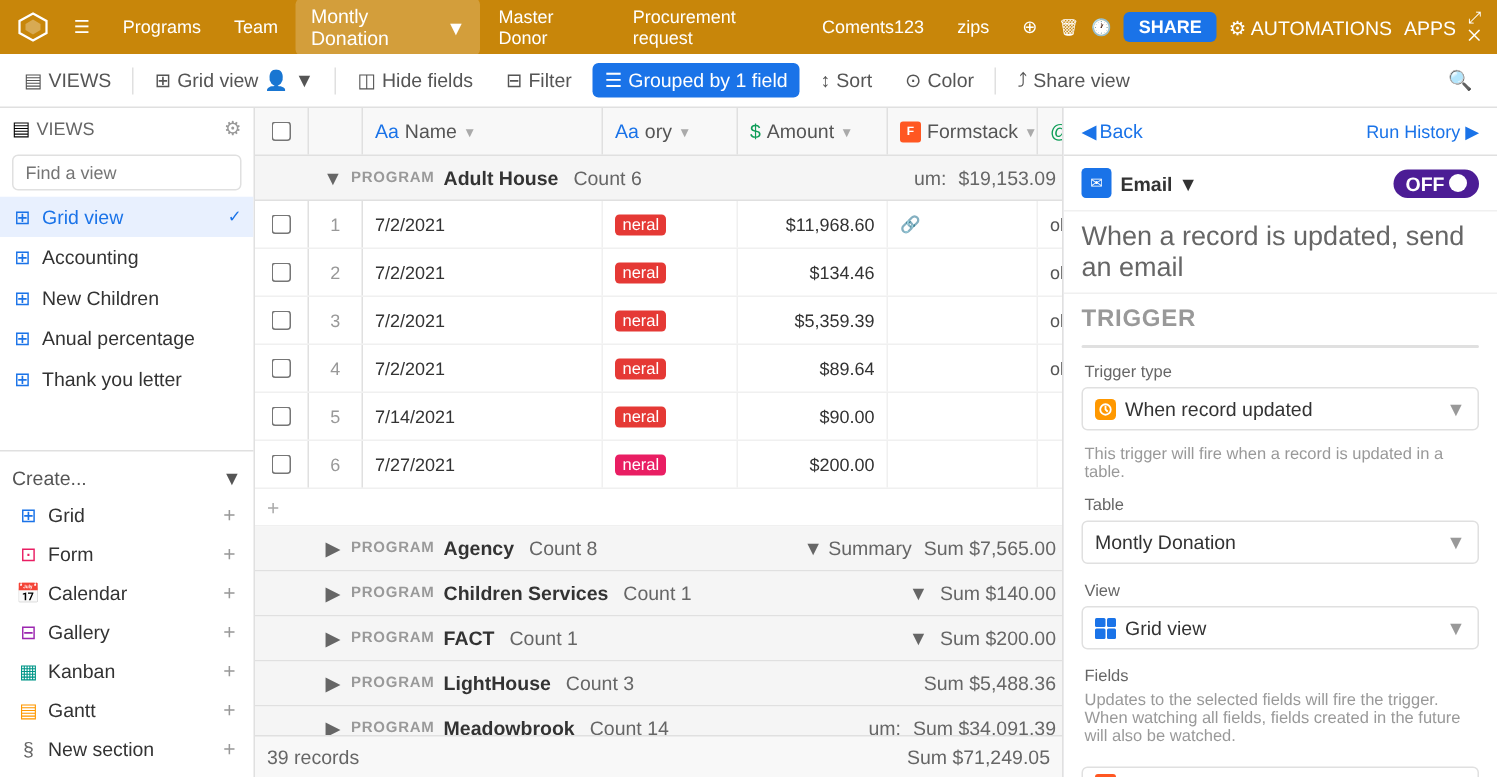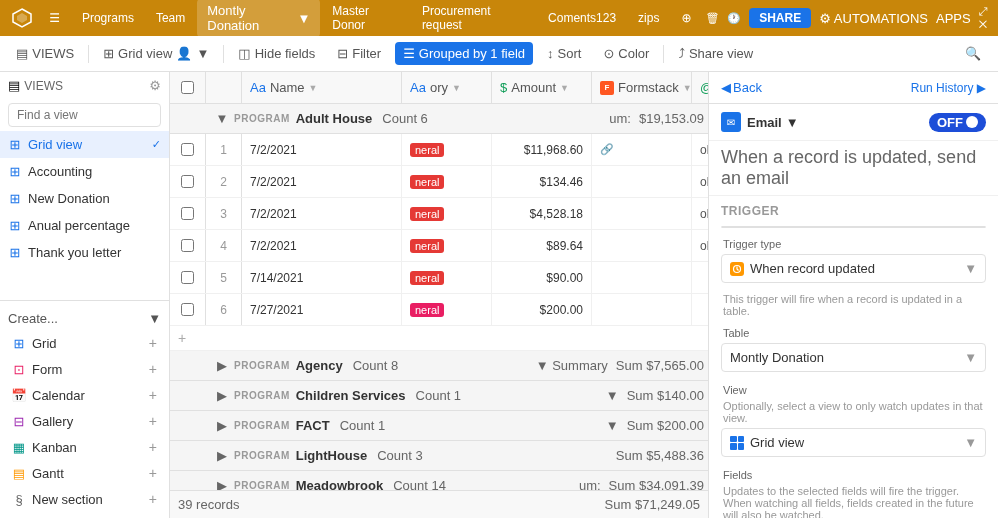--- a/index.html
+++ b/index.html
@@ -81,24 +81,24 @@
 
     
     .right-panel { width: 290px; background: white; border-left: 1px solid #e0e0e0; display: flex; flex-direction: column; flex-shrink: 0; overflow-y: auto; }
     .right-panel-header { display: flex; align-items: center; padding: 8px 12px; border-bottom: 1px solid #e0e0e0; }
     .back-btn { color: #1a73e8; font-size: 12px; cursor: pointer; display: flex; align-items: center; gap: 2px; }
     .run-history-btn { margin-left: auto; color: #1a73e8; font-size: 12px; cursor: pointer; }
     .automation-title-row { display: flex; align-items: center; padding: 8px 12px; gap: 6px; border-bottom: 1px solid #f0f0f0; }
     .automation-icon { width: 20px; height: 20px; background: #1a73e8; border-radius: 3px; display: flex; align-items: center; justify-content: center; color: white; font-size: 10px; }
     .automation-name { font-weight: 600; font-size: 14px; color: #333; display: flex; align-items: center; gap: 4px; }
     .toggle-row { margin-left: auto; display: flex; align-items: center; gap: 4px; }
-    .toggle-off { background: #1d4ed8; color: white; border-radius: 10px; padding: 2px 8px; font-size: 11px; font-weight: 600; display: flex; align-items: center; gap: 3px; }
+    .toggle-off { background: #4c1d95; color: white; border-radius: 10px; padding: 2px 8px; font-size: 11px; font-weight: 600; display: flex; align-items: center; gap: 3px; }
     .toggle-dot { width: 12px; height: 12px; background: white; border-radius: 50%; }
     .automation-desc { padding: 6px 12px; font-size: 18px; color: #666; border-bottom: 1px solid #f0f0f0; }
-    .section-label { padding: 8px 12px 4px; font-size: 12px; font-weight: 600; color: #999; text-transform: uppercase; letter-spacing: 0.5px; }
+    .section-label { padding: 8px 12px 4px; font-size: 16px; font-weight: 600; color: #999; text-transform: uppercase; letter-spacing: 0.5px; }
     .trigger-card { margin: 4px 12px; border: 1px solid #e0e0e0; border-radius: 6px; overflow: hidden; }
     .trigger-card-header { display: flex; align-items: center; padding: 8px 10px; gap: 6px; cursor: pointer; }
     .field-group { margin: 6px 12px; }
     .field-label { font-size: 11px; color: #666; margin-bottom: 4px; padding: 0 2px; }
     .field-select { display: flex; align-items: center; border: 1px solid #e0e0e0; border-radius: 4px; padding: 6px 8px; gap: 6px; cursor: pointer; font-size: 12px; color: #333; }
     .field-select-chevron { margin-left: auto; color: #999; }
     .field-note { font-size: 11px; color: #999; padding: 4px 2px; }
     .field-tag { display: inline-flex; align-items: center; border: 1px solid #e0e0e0; border-radius: 4px; padding: 3px 8px; gap: 4px; font-size: 12px; color: #333; margin: 4px 12px; }
 
     
@@ -210,21 +210,21 @@
         <span class="view-icon icon-grid">⊞</span>
         <span>Grid view</span>
         <span class="check-mark">✓</span>
       </div>
       <div class="view-item">
         <span class="view-icon icon-grid">⊞</span>
         <span>Accounting</span>
       </div>
       <div class="view-item">
         <span class="view-icon icon-grid">⊞</span>
-        <span>New Donation</span>
+        <span>New Children</span>
       </div>
       <div class="view-item">
         <span class="view-icon icon-grid">⊞</span>
         <span>Anual percentage</span>
       </div>
       <div class="view-item">
         <span class="view-icon icon-grid">⊞</span>
         <span>Thank you letter</span>
       </div>
     </div>
@@ -347,21 +347,21 @@
     </div>
     <div class="data-row">
       <div class="cell cell-check">
           <input type="checkbox" style="width: 13px; height: 13px;">
         </div>
       <div class="cell cell-num">3</div>
       <div class="cell cell-name">7/2/2021</div>
       <div class="cell cell-story">
           <span class="badge-red">neral</span>
         </div>
-      <div class="cell cell-amount">$4,528.18</div>
+      <div class="cell cell-amount">$5,359.39</div>
       <div class="cell cell-formstack"></div>
       <div class="cell cell-email">okayyali@odysseyhouse....</div>
     </div>
     <div class="data-row">
       <div class="cell cell-check">
           <input type="checkbox" style="width: 13px; height: 13px;">
         </div>
       <div class="cell cell-num">4</div>
       <div class="cell cell-name">7/2/2021</div>
       <div class="cell cell-story">
@@ -533,21 +533,20 @@
     <div class="field-group">
       <div class="field-label">Table</div>
       <div class="field-select">
         <span>Montly Donation</span>
         <span class="field-select-chevron">▼</span>
       </div>
     </div>
 
     <div class="field-group">
       <div class="field-label">View</div>
-      <div class="field-note" style="padding:0 2px 4px;">Optionally, select a view to only watch updates in that view.</div>
       <div class="field-select">
         <div class="grid-icon">
           <div class="grid-cell-sq"></div>
             <div class="grid-cell-sq"></div>
           <div class="grid-cell-sq"></div>
             <div class="grid-cell-sq"></div>
         </div>
         <span>Grid view</span>
         <span class="field-select-chevron">▼</span>
       </div>

